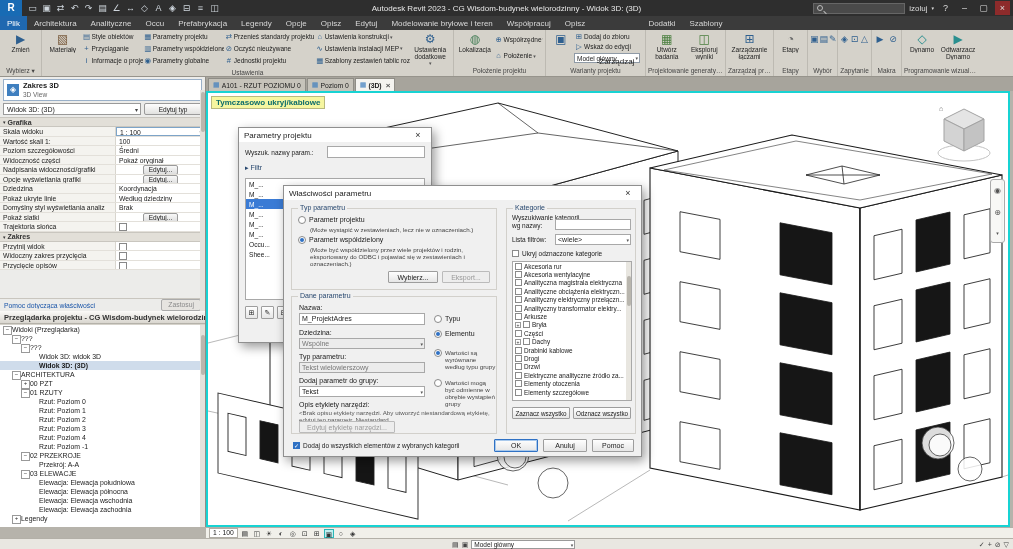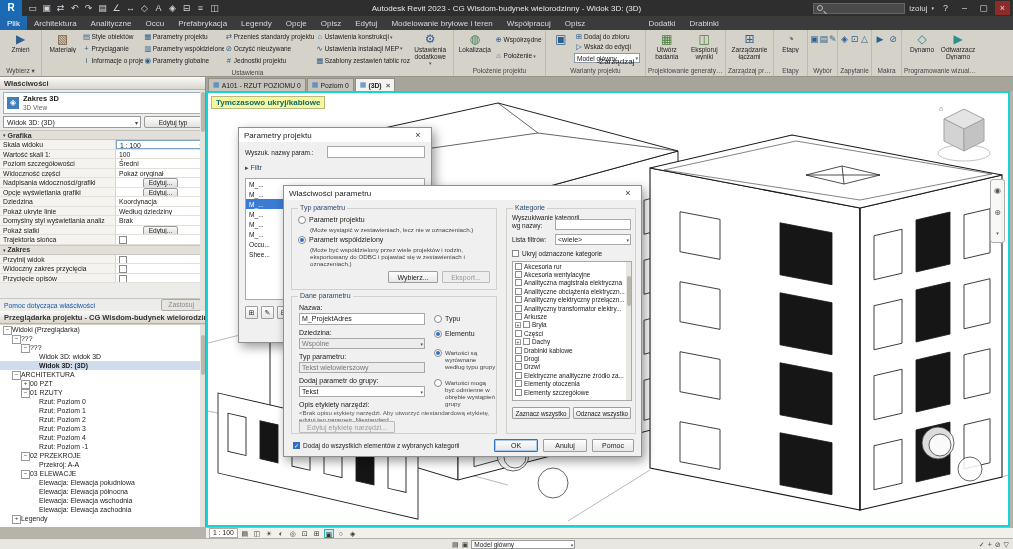--- a/index.html
+++ b/index.html
@@ -176,21 +176,21 @@
     <div class="rtab">Prefabrykacja</div>
     <div class="rtab">Legendy</div>
     <div class="rtab">Opcje</div>
     <div class="rtab">Opisz</div>
     <div class="rtab">Edytuj</div>
     <div class="rtab">Modelowanie bryłowe i teren</div>
     <div class="rtab">Współpracuj</div>
     <div class="rtab">Opisz</div>
     <div class="rtab active">Zarządzaj</div>
     <div class="rtab">Dodatki</div>
-    <div class="rtab">Drabinki</div>
+    <div class="rtab">Szablony</div>
   </div>
 
 <div id="ribbon">
   <div class="rgroup" style="width:42px;">
     <div class="gcontent">
       <div class="bigbtn">
         <span class="bicon">▶</span>
         <span class="blabel">Zmień</span>
       </div>
     </div>
@@ -385,21 +385,20 @@
         <div class="bigbtn">
         <span class="bicon" style="color:#2a8f8f;">▶</span>
         <span class="blabel">Odtwarzacz Dynamo</span>
       </div>
       </div>
     <div class="glabel">Programowanie wizualne</div>
   </div>
 </div>
 
 <div id="props" class="panel">
-  <div class="phead">Właściwości</div>
   <div class="typebox">
     <span class="tbicon">◈</span>
     <span>
       <span class="tbname">Zakres 3D</span><br>
       <span class="tbsub">3D View</span>
     </span>
   </div>
   <div class="selrow">
     <div class="selector">
         <span>Widok 3D: (3D)</span>

